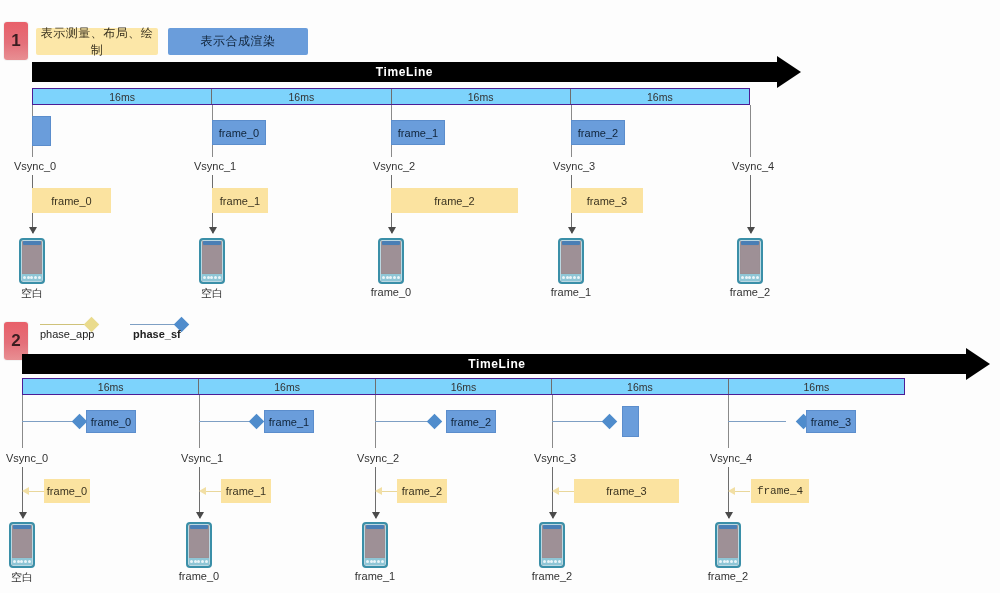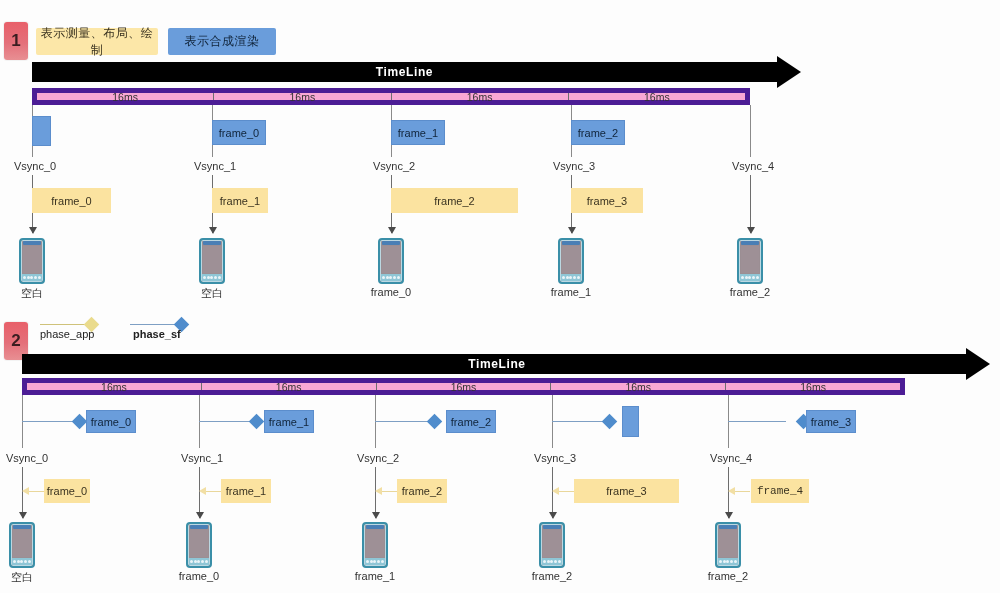--- a/index.html
+++ b/index.html
@@ -32,21 +32,21 @@
 
   
   .tl-bar{height:20px;background:#000;display:flex;align-items:center;justify-content:center;}
   .tl-bar span{color:#fff;font-size:12px;font-weight:bold;letter-spacing:.6px;}
   .tl-head{
     width:0;height:0;border-top:16px solid transparent;border-bottom:16px solid transparent;
     border-left:24px solid #000;
   }
 
   
-  .ruler{border:5px solid #4c1d95;display:flex;background:#f9a8d4;}
+  .ruler{border:1px solid #4c1d95;display:flex;background:#7dd3fc;}
   .ruler .cell{
     flex:1 1 0;border-right:1px solid #6e6e6e;height:100%;
     display:flex;align-items:center;justify-content:center;
     font-size:10.5px;color:#333;
   }
   .ruler .cell:last-child{border-right:none;}
 
   
   .vline{width:1px;background:#8a8a8a;}
 
@@ -101,21 +101,21 @@
   .credit-icon{font-size:11px;color:#777;}
 </style>
 </head>
 <body>
 
 <div class="stage">
 
   <div class="abs badge" style="left:4px;top:22px;">1</div>
 
   <div class="abs chip chip-yellow" style="left:36px;top:28px;width:122px;text-align:center;">表示测量、布局、绘制</div>
-  <div class="abs chip chip-blue" style="left:168px;top:28px;width:108px;">表示合成渲染</div>
+  <div class="abs chip chip-blue" style="left:168px;top:28px;width:140px;">表示合成渲染</div>
 
   <div class="abs tl-bar" style="left:32px;top:62px;width:745px;">
     <span>TimeLine</span>
   </div>
   <div class="abs tl-head" style="left:777px;top:56px;"></div>
 
   <div class="abs ruler" style="left:32px;top:88px;width:718px;height:17px;">
     <div class="cell">16ms</div>
     <div class="cell">16ms</div>
     <div class="cell">16ms</div>

